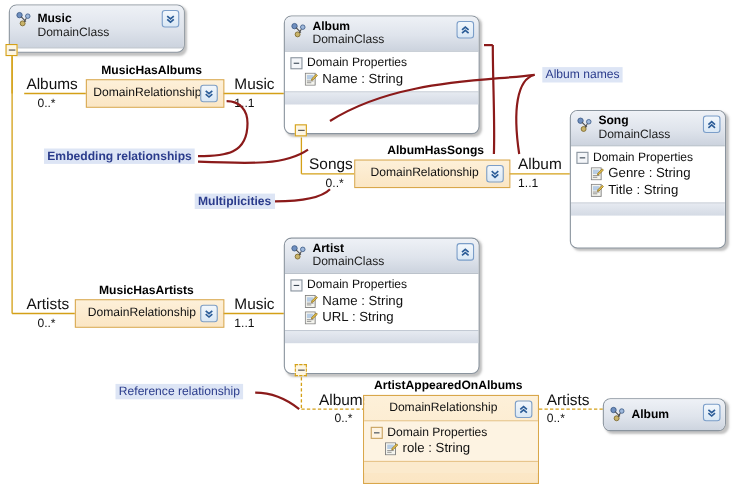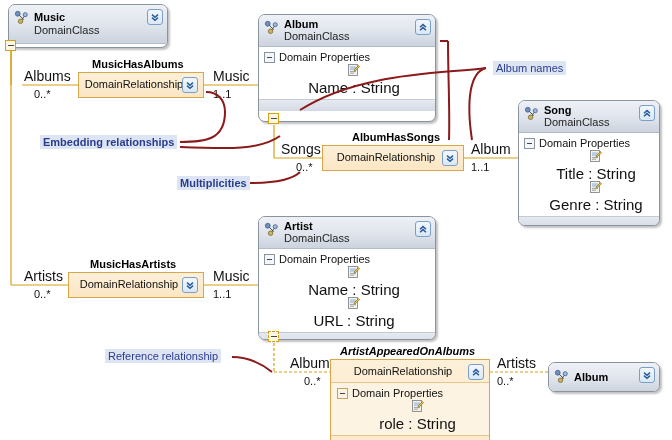--- a/index.html
+++ b/index.html
@@ -48,21 +48,21 @@
   .collapsed .hdr{min-height:0;padding:5px 4px 6px 5px;}
   .collapsed .hdr .cname{line-height:14px;}
 
   
   .comp{display:flex;align-items:center;gap:4px;line-height:14px;color:#111;font-size:11px;}
   .comp .ebox{
     width:9px;height:9px;border:1px solid #8a949e;background:#f4f6f9;
     display:inline-flex;align-items:center;justify-content:center;flex:0 0 auto;
   }
   .comp .ebox i{display:block;width:5px;height:1px;background:#3a4654;}
-  .prop{display:flex;align-items:center;gap:4px;line-height:15px;margin-left:13px;font-size:15px;color:#111;flex-direction:column;}
+  .prop{display:flex;align-items:center;gap:4px;line-height:15px;margin-left:13px;font-size:12px;color:#111;}
 
   
   .chev{
     position:absolute;right:4px;top:4px;
     width:14px;height:14px;border:1px solid #7b9ec9;border-radius:3px;
     background:linear-gradient(to bottom,#f2f7fc,#dae8f5);
     display:flex;align-items:center;justify-content:center;
   }
   .chev svg{display:block;}
 
@@ -227,30 +227,30 @@
           </span>
         <span>Domain Properties</span>
       </div>
       <div class="prop">
         <svg class="picon" viewBox="0 0 12 12">
           <rect x=".5" y=".5" width="9" height="11" fill="#f4f4ee" stroke="#7a7a7a" stroke-width=".8"></rect>
           <rect x="2" y="2.2" width="6" height="4" fill="#b8cde4"></rect>
           <path d="M2 7.6h6M2 9.2h4" stroke="#8a8a8a" stroke-width=".8"></path>
           <path d="M6.5 5.5 L10.5 1.5 L11.6 2.6 L7.6 6.6 L6.2 7z" fill="#e8c14a" stroke="#8a6d1e" stroke-width=".7"></path>
         </svg>
+        <span>Genre : String</span>
+      </div>
+      <div class="prop">
+        <svg class="picon" viewBox="0 0 12 12">
+          <rect x=".5" y=".5" width="9" height="11" fill="#f4f4ee" stroke="#7a7a7a" stroke-width=".8"></rect>
+          <rect x="2" y="2.2" width="6" height="4" fill="#b8cde4"></rect>
+          <path d="M2 7.6h6M2 9.2h4" stroke="#8a8a8a" stroke-width=".8"></path>
+          <path d="M6.5 5.5 L10.5 1.5 L11.6 2.6 L7.6 6.6 L6.2 7z" fill="#e8c14a" stroke="#8a6d1e" stroke-width=".7"></path>
+        </svg>
         <span>Title : String</span>
-      </div>
-      <div class="prop">
-        <svg class="picon" viewBox="0 0 12 12">
-          <rect x=".5" y=".5" width="9" height="11" fill="#f4f4ee" stroke="#7a7a7a" stroke-width=".8"></rect>
-          <rect x="2" y="2.2" width="6" height="4" fill="#b8cde4"></rect>
-          <path d="M2 7.6h6M2 9.2h4" stroke="#8a8a8a" stroke-width=".8"></path>
-          <path d="M6.5 5.5 L10.5 1.5 L11.6 2.6 L7.6 6.6 L6.2 7z" fill="#e8c14a" stroke="#8a6d1e" stroke-width=".7"></path>
-        </svg>
-        <span>Genre : String</span>
       </div>
     </div>
     <div class="ftr"></div>
   </div>
 
   <div class="dclass" style="left:258px;top:216px;width:176px;height:122px;">
     <div class="hdr">
       <svg class="cicon" viewBox="0 0 16 16">
         <circle cx="4" cy="4" r="2.6" fill="#6f8fbf" stroke="#3c5a85" stroke-width=".8"></circle>
         <circle cx="12" cy="5" r="2.2" fill="#9fb9dc" stroke="#3c5a85" stroke-width=".8"></circle>
@@ -354,21 +354,21 @@
   <div class="drel" style="left:68px;top:272px;width:136px;height:26px;">
     <div class="rtitle">DomainRelationship</div>
     <div class="chev">
       <svg width="10" height="10" viewBox="0 0 10 10">
         <path d="M2 2.6 L5 5.2 L8 2.6" fill="none" stroke="#2b5c97" stroke-width="1.5"></path>
         <path d="M2 5.6 L5 8.2 L8 5.6" fill="none" stroke="#2b5c97" stroke-width="1.5"></path>
       </svg>
     </div>
   </div>
 
-  <div class="relname" style="left:340px;top:345px;font-style:italic;">ArtistAppearedOnAlbums</div>
+  <div class="relname" style="left:340px;top:345px;">ArtistAppearedOnAlbums</div>
   <div class="role" style="left:290px;top:355px;">Albums</div>
   <div class="mult" style="left:304px;top:375px;">0..*</div>
   <div class="role" style="left:497px;top:355px;">Artists</div>
   <div class="mult" style="left:497px;top:375px;">0..*</div>
   <div class="drel" style="left:330px;top:359px;width:160px;height:81px;">
     <div class="rtitle">DomainRelationship</div>
     <div class="chev">
       <svg width="10" height="10" viewBox="0 0 10 10">
         <path d="M2 5.2 L5 2.6 L8 5.2" fill="none" stroke="#2b5c97" stroke-width="1.5"></path>
         <path d="M2 8.2 L5 5.6 L8 8.2" fill="none" stroke="#2b5c97" stroke-width="1.5"></path>

